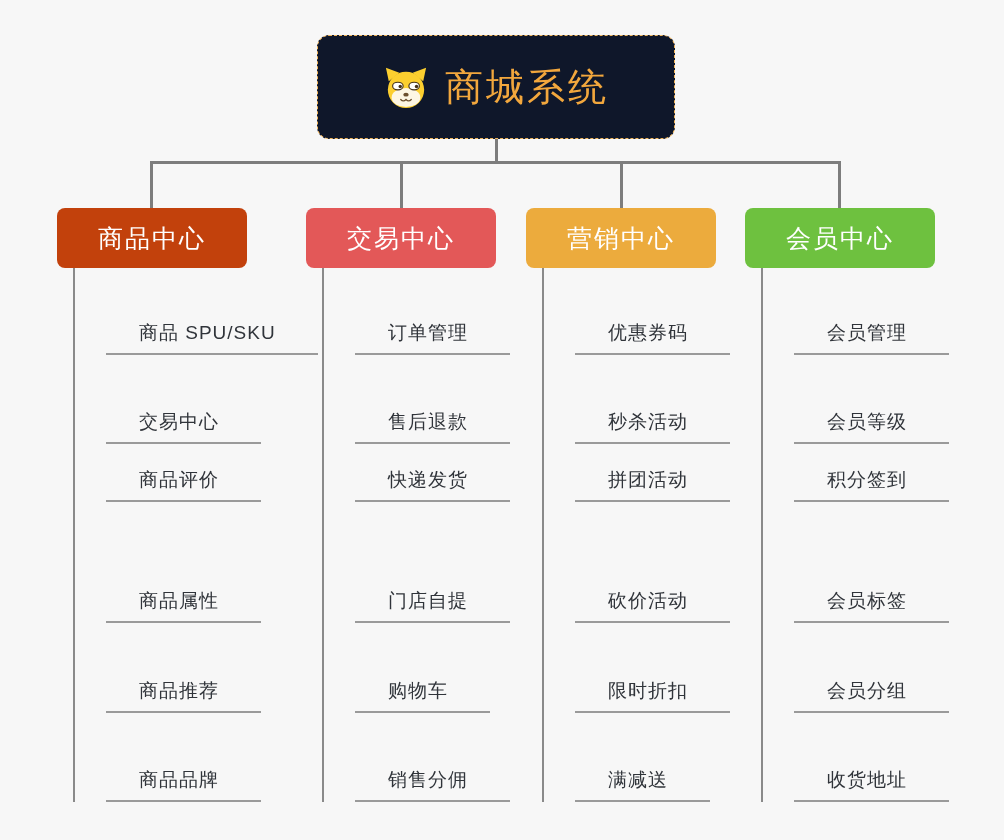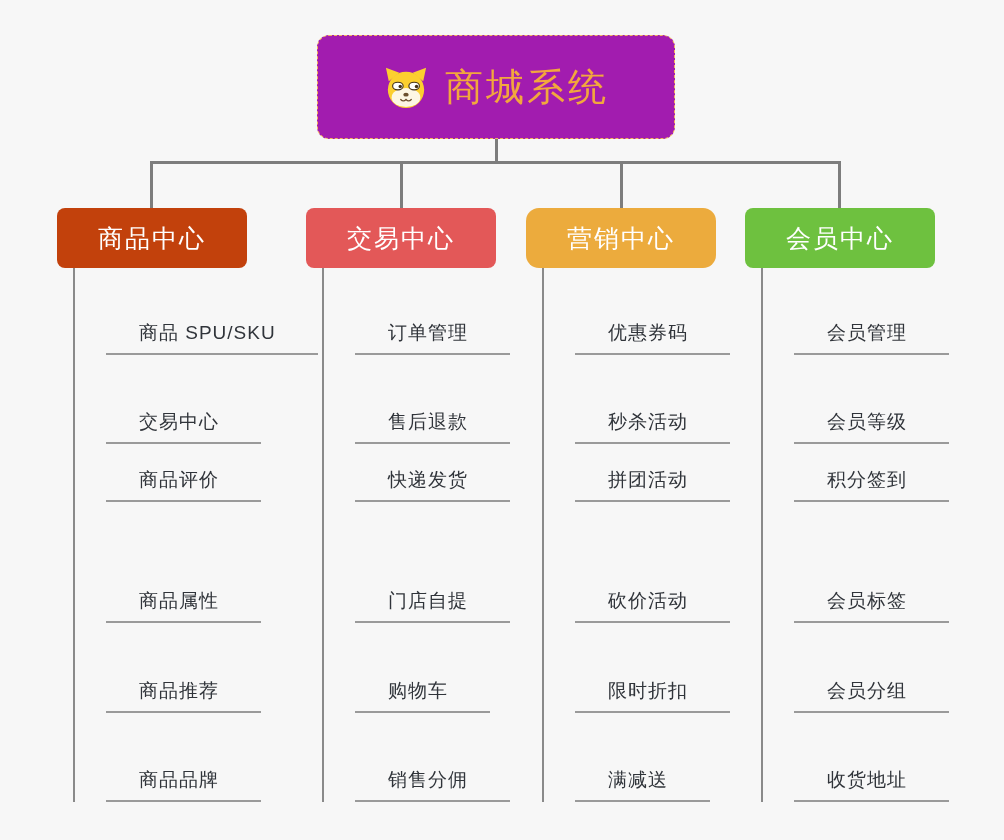--- a/index.html
+++ b/index.html
@@ -8,21 +8,21 @@
     background:#f7f7f7;
     font-family:"Liberation Sans","DejaVu Sans",sans-serif;
     position:relative;
     overflow:hidden;
   }
   .canvas{position:absolute;left:0;top:0;width:1004px;height:840px;}
 
   
   .root-node{
     position:absolute;left:317px;top:35px;width:358px;height:104px;
-    background:#a21caf;
+    background:#0f172a;
     border:1px dashed #f3b75c;
     border-radius:12px;
     display:flex;align-items:center;justify-content:center;gap:16px;
     box-sizing:border-box;
   }
   .root-title{
     font-size:38px;letter-spacing:3px;color:#f2a73d;font-weight:500;
     white-space:nowrap;
   }
   .root-icon{display:flex;align-items:center;}
@@ -108,21 +108,21 @@
         <circle cx="35" cy="22.5" r="1.8" fill="#44321c"></circle>
         <ellipse cx="24" cy="31" rx="2.8" ry="2" fill="#6b4f2e"></ellipse>
         <path d="M18.5 36 q2.75 3 5.5 0 q2.75 3 5.5 0" stroke="#6b4f2e" fill="none" stroke-width="1.4" stroke-linecap="round"></path>
       </svg>
     </span>
     <span class="root-title">商城系统</span>
   </div>
 
   <div class="branch b0" style="background-color: #c2410c;">商品中心</div>
   <div class="branch b1" style="background-color: rgb(227, 88, 88);">交易中心</div>
-  <div class="branch b2" style="background-color: rgb(236, 171, 61); border-radius: 13px;">营销中心</div>
+  <div class="branch b2" style="background-color: rgb(236, 171, 61);">营销中心</div>
   <div class="branch b3" style="background-color: rgb(110, 193, 63);">会员中心</div>
 
   <div class="leaf c0 r0">商品 SPU/SKU</div>
   <div class="leaf c0 r1">交易中心</div>
   <div class="leaf c0 r2">商品评价</div>
   <div class="leaf c0 r3">商品属性</div>
   <div class="leaf c0 r4">商品推荐</div>
   <div class="leaf c0 r5">商品品牌</div>
 
   <div class="leaf c1 r0">订单管理</div>

